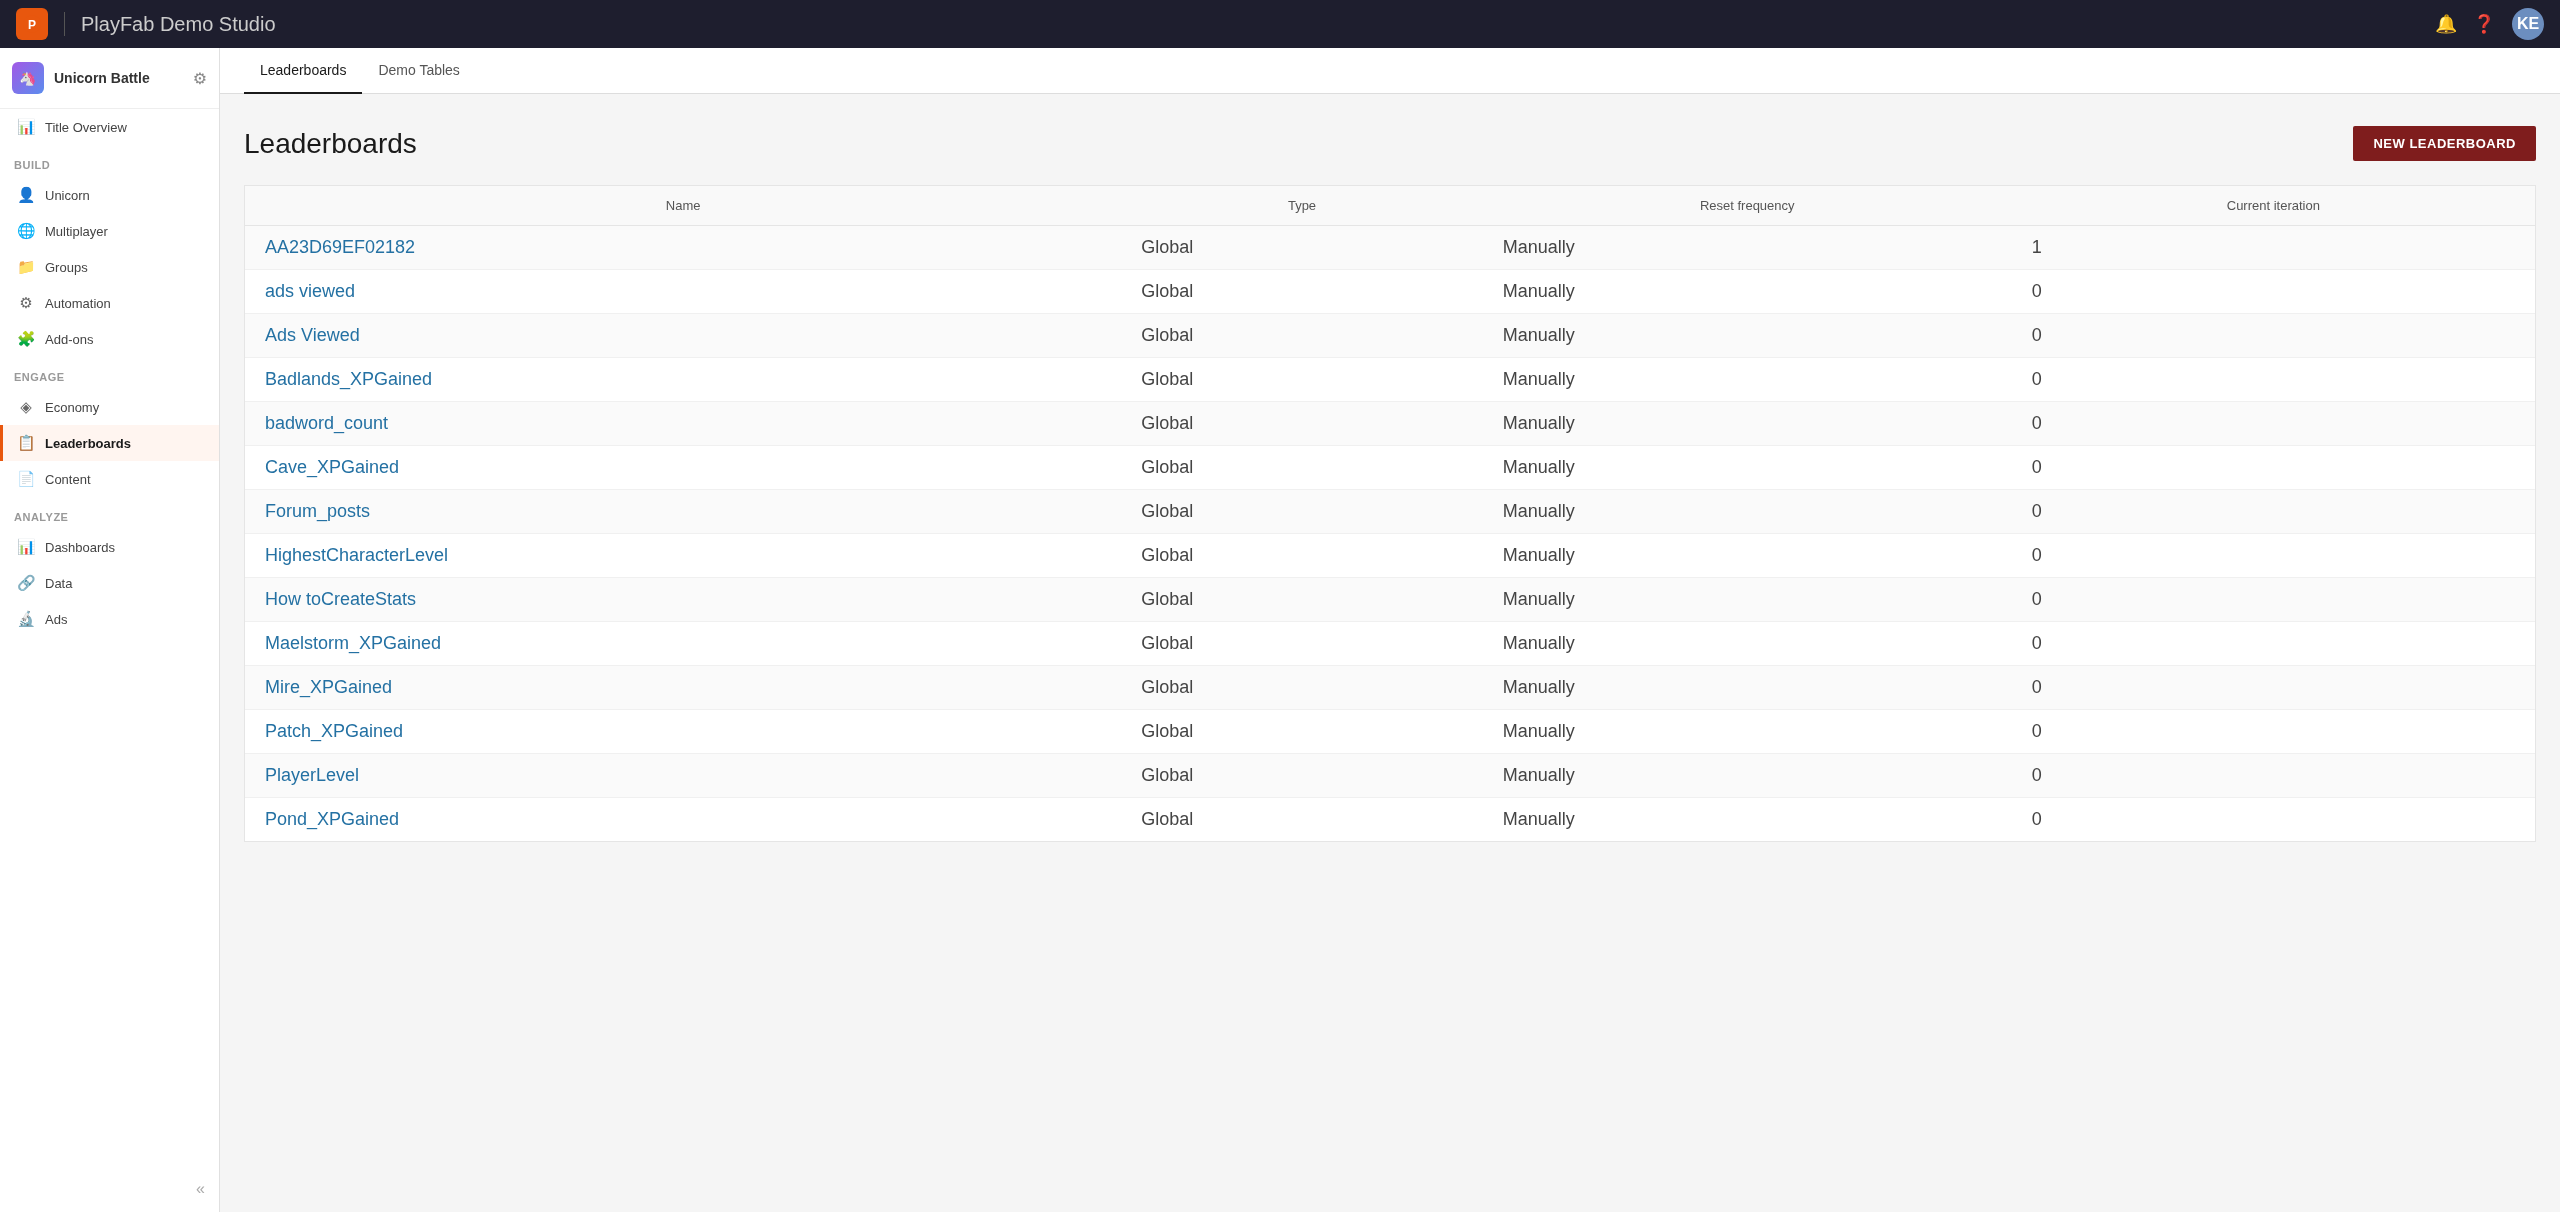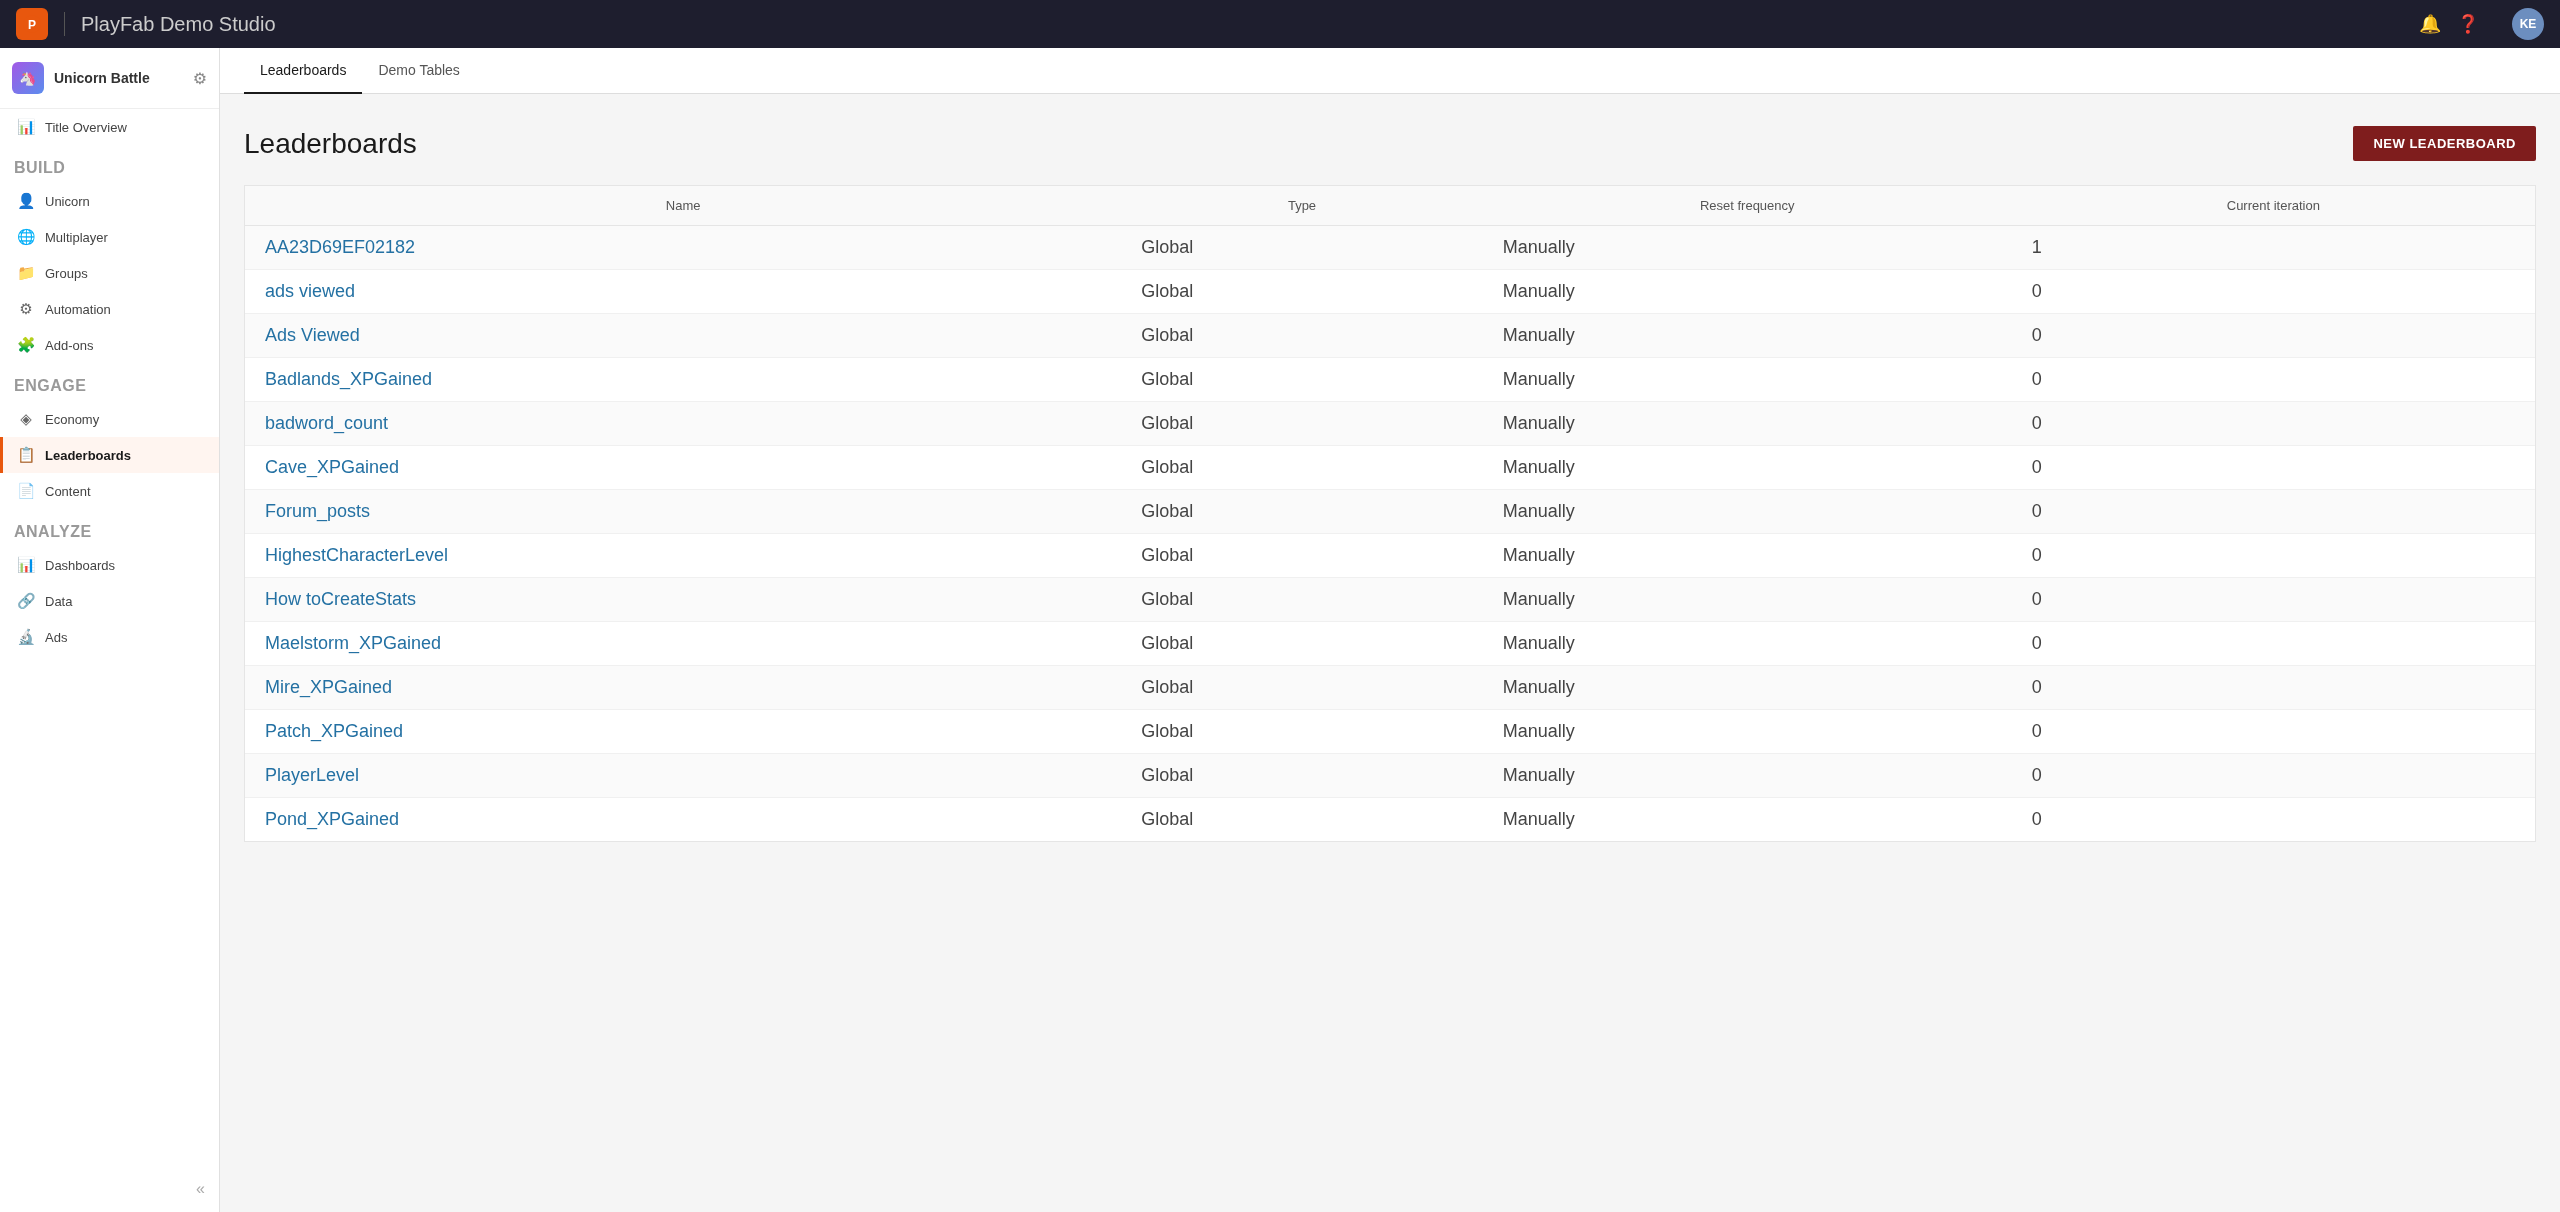--- a/index.html
+++ b/index.html
@@ -30,21 +30,21 @@
     }
     .topbar-actions {
       display: flex; align-items: center; gap: 16px;
     }
     .topbar-icon {
       color: #aaa; font-size: 18px; cursor: pointer;
     }
     .topbar-avatar {
       width: 32px; height: 32px; border-radius: 50%;
       background: #6c8ebf; display: flex; align-items: center; justify-content: center;
-      color: white; font-size: 12px; font-weight: bold; cursor: pointer; margin-left: 16px;
+      color: white; font-size: 16px; font-weight: bold; cursor: pointer;
     }
 
     
     .layout {
       display: flex; flex: 1; overflow: hidden;
     }
 
     
     .sidebar {
       width: 220px;
@@ -64,21 +64,21 @@
       display: flex; align-items: center; justify-content: center;
       color: white; font-size: 14px;
     }
     .sidebar-brand-name {
       font-size: 14px; font-weight: 600; color: #333; flex: 1;
     }
     .sidebar-gear {
       color: #888; font-size: 16px; cursor: pointer;
     }
     .sidebar-section-label {
-      font-size: 16px; font-weight: 600; color: #999;
+      font-size: 11px; font-weight: 600; color: #999;
       padding: 14px 14px 6px 14px; text-transform: uppercase; letter-spacing: 0.5px;
     }
     .sidebar-item {
       display: flex; align-items: center; padding: 9px 14px;
       gap: 10px; cursor: pointer; color: #444; font-size: 13px;
       border-left: 3px solid transparent;
     }
     .sidebar-item.active {
       color: #1a1a1a; font-weight: 600;
       border-left: 3px solid #e8570e;

